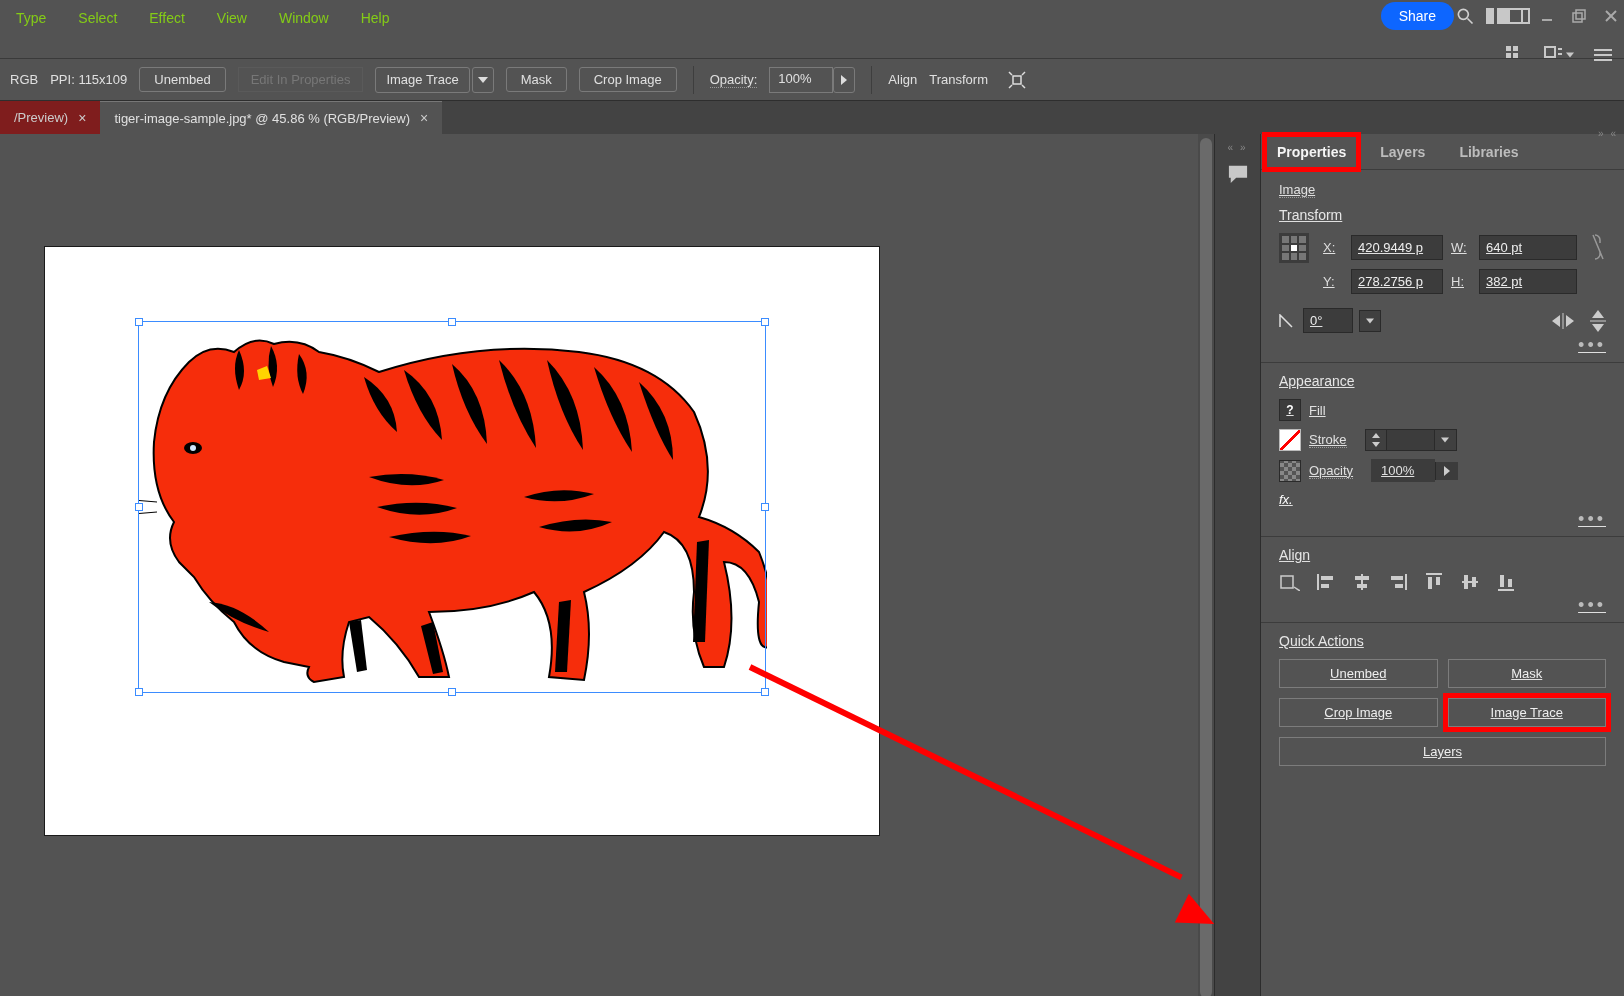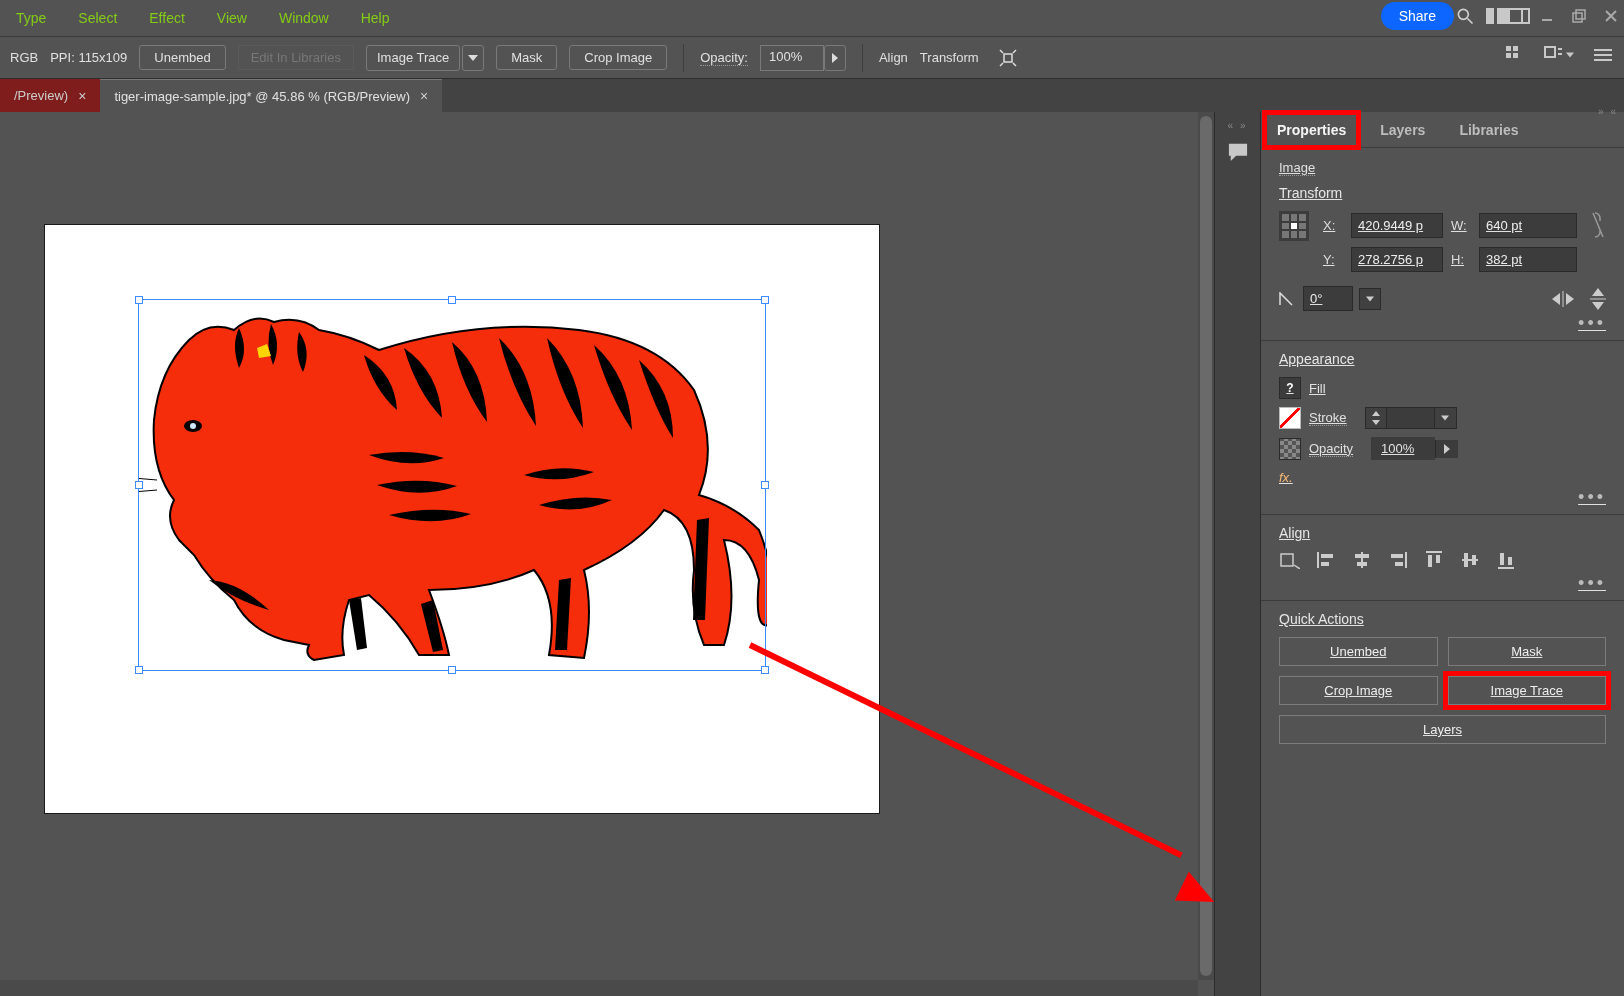--- a/index.html
+++ b/index.html
@@ -10,21 +10,21 @@
 .menu-item { color: #84cc16; font-size: 14px; padding: 6px 6px; cursor: default; }
 
 
 .top-right { position: absolute; top: 2px; right: 6px; display: flex; align-items: center; }
 .share-btn { background: #0d66ff; color: #fff; border-radius: 18px; padding: 6px 18px; font-size: 14px; font-weight: 500; }
 .top-icon { width: 22px; height: 22px; display: flex; align-items: center; justify-content: center; color: #d0d0d0; }
 .win-controls { display: flex; gap: 18px; margin-left: 10px; }
 .win-ctrl { width: 14px; height: 14px; color: #aaa; }
 
 
-.controlbar { height: 42px; background: #535353; border-top: 1px solid #3a3a3a; display: flex; align-items: center; padding: 0 10px; gap: 12px; }
+.controlbar { height: 42px; background: #535353; border-top: 1px solid #3a3a3a; display: flex; align-items: center; padding: 0 10px; gap: 12px; margin-top: 22px; }
 .ctrl-text { color: #e0e0e0; font-size: 13px; }
 .ctrl-btn { border: 1px solid #7a7a7a; padding: 4px 14px; color: #e0e0e0; font-size: 13px; background: #535353; border-radius: 3px; }
 .ctrl-btn-disabled { border: 1px solid #5a5a5a; padding: 4px 12px; color: #777; font-size: 13px; }
 .ctrl-select { border: 1px solid #7a7a7a; padding: 4px 10px; display: flex; align-items: center; gap: 6px; border-radius: 3px; }
 .ctrl-dropdown { border: 1px solid #7a7a7a; width: 22px; height: 26px; display: flex; align-items: center; justify-content: center; border-radius: 3px; }
 .opacity-field { border: 1px solid #7a7a7a; padding: 3px 8px; width: 64px; }
 .sep { width: 1px; height: 28px; background: #3e3e3e; margin: 0 4px; }
 .ctrl-right { position: absolute; right: 10px; top: 44px; display: flex; align-items: center; gap: 18px; }
 
 
@@ -145,21 +145,21 @@
           <line x1="12" y1="2" x2="2" y2="12"></line>
         </svg>
       </div>
   </div>
 </div>
 
 <div class="controlbar">
   <span class="ctrl-text">RGB</span>
   <span class="ctrl-text"><span>PPI:</span> <span>115x109</span></span>
   <div class="ctrl-btn">Unembed</div>
-  <div class="ctrl-btn-disabled">Edit In Libraries</div>
+  <div class="ctrl-btn-disabled">Edit In Properties</div>
   <div style="display:flex;gap:2px">
     <div class="ctrl-select">
         <span>Image Trace</span>
       </div>
     <div class="ctrl-dropdown">
         <svg width="10" height="6" viewBox="0 0 10 6" fill="#ddd">
           <path d="M0 0 L10 0 L5 6 Z"></path>
         </svg>
       </div>
   </div>
@@ -393,21 +393,21 @@
         <span class="underdot">Opacity</span>
         <div class="opacity-box" style="margin-left:10px">
           <div class="opacity-val">100%</div>
           <div class="opacity-arrow">
               <svg width="6" height="10" viewBox="0 0 6 10" fill="#ccc">
                 <path d="M0 0 L6 5 L0 10 Z"></path>
               </svg>
             </div>
         </div>
       </div>
-      <div style="margin-top:10px;font-style:italic;color:#fdba74">fx.</div>
+      <div style="margin-top:10px;font-style:italic;color:#ffffff">fx.</div>
       <div class="more-dots">•••</div>
       <div class="hr"></div>
 
       <div class="section-title">Align</div>
       <div class="align-icons">
         <div class="align-ic">
             <svg width="20" height="18" fill="none" stroke="#ccc" stroke-width="1.5">
               <rect x="1" y="3" width="12" height="12"></rect>
               <path d="M14 14 L20 18"></path>
             </svg>

